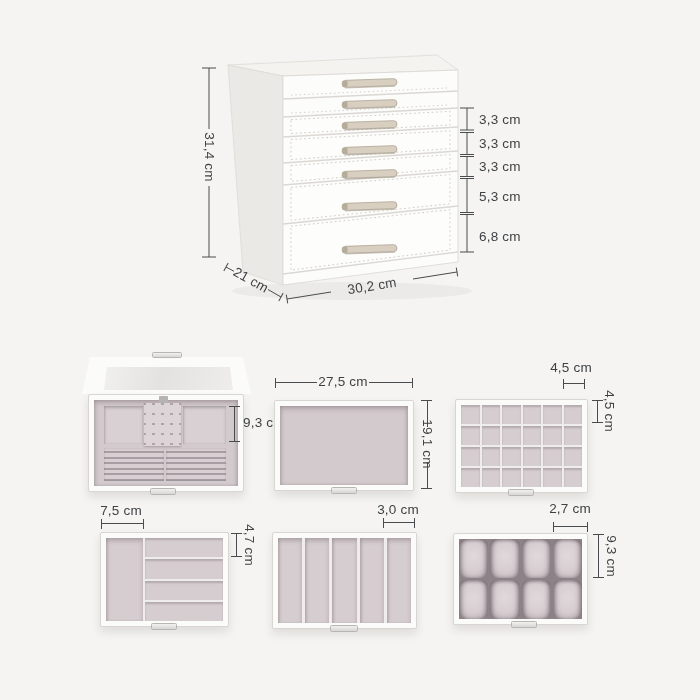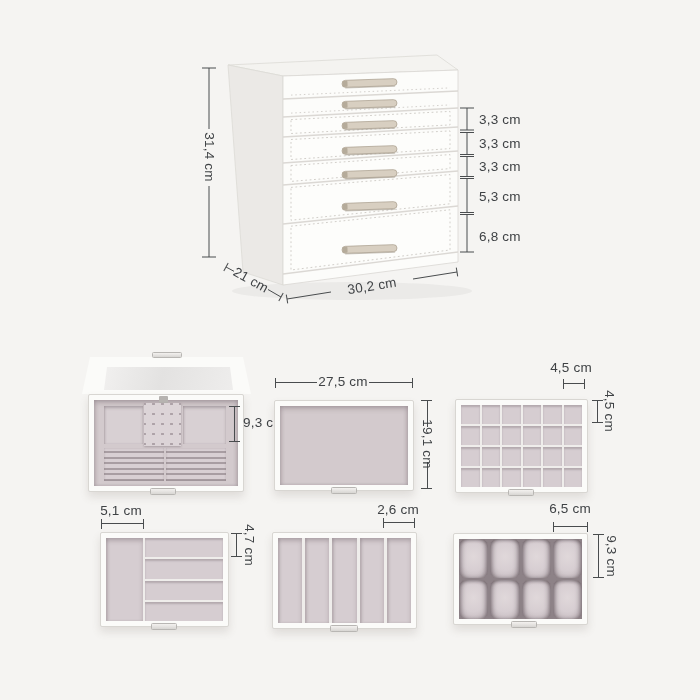--- a/index.html
+++ b/index.html
@@ -223,57 +223,57 @@
       <div class="cell"></div>
         <div class="cell"></div>
         <div class="cell"></div>
         <div class="cell"></div>
         <div class="cell"></div>
         <div class="cell"></div>
     </div>
     <div class="handle-flat" style="left:52px;bottom:-4px;"></div>
   </div>
 
-  <div class="dimlab center" style="left:81px;top:503px;width:80px;">5,1 cm</div>
+  <div class="dimlab center" style="left:81px;top:503px;width:80px;">7,5 cm</div>
   <div class="tickv" style="left:101px;top:519px;"></div>
   <div class="tickv" style="left:143px;top:519px;"></div>
   <div class="dlineh" style="left:101px;top:523px;width:43px;"></div>
   <div class="tickh" style="left:231px;top:533px;"></div>
   <div class="tickh" style="left:231px;top:556px;"></div>
   <div class="dlinev" style="left:236px;top:533px;height:24px;"></div>
   <div class="dimlab center rot90" style="left:217px;top:537px;width:64px;">4,7 cm</div>
   <div class="frame" style="left:100px;top:532px;width:127px;height:93px;">
     <div class="gridwrap" style="left:5px;top:5px;width:117px;height:83px;grid-template-columns:37px 1fr;grid-template-rows:1fr;">
       <div class="slot"></div>
       <div class="gridwrap" style="position:relative;width:auto;height:auto;grid-template-rows:repeat(4,1fr);">
         <div class="cell"></div>
         <div class="cell"></div>
         <div class="cell"></div>
         <div class="cell"></div>
       </div>
     </div>
     <div class="handle-flat" style="left:50px;bottom:-4px;"></div>
   </div>
 
-  <div class="dimlab center" style="left:358px;top:502px;width:80px;">2,6 cm</div>
+  <div class="dimlab center" style="left:358px;top:502px;width:80px;">3,0 cm</div>
   <div class="tickv" style="left:383px;top:518px;"></div>
   <div class="tickv" style="left:414px;top:518px;"></div>
   <div class="dlineh" style="left:383px;top:522px;width:32px;"></div>
   <div class="frame" style="left:272px;top:532px;width:143px;height:95px;">
     <div class="gridwrap" style="left:5px;top:5px;width:133px;height:85px;grid-template-columns:repeat(5,1fr);gap:3px;">
       <div class="slot"></div>
       <div class="slot"></div>
       <div class="slot"></div>
       <div class="slot"></div>
       <div class="slot"></div>
     </div>
     <div class="handle-flat" style="left:57px;bottom:-4px;width:28px;"></div>
   </div>
 
-  <div class="dimlab center" style="left:530px;top:501px;width:80px;">6,5 cm</div>
+  <div class="dimlab center" style="left:530px;top:501px;width:80px;">2,7 cm</div>
   <div class="tickv" style="left:553px;top:522px;"></div>
   <div class="tickv" style="left:587px;top:522px;"></div>
   <div class="dlineh" style="left:553px;top:526px;width:35px;"></div>
   <div class="tickh" style="left:593px;top:534px;"></div>
   <div class="tickh" style="left:593px;top:577px;"></div>
   <div class="dlinev" style="left:598px;top:534px;height:44px;"></div>
   <div class="dimlab center rot90" style="left:579px;top:548px;width:64px;">9,3 cm</div>
   <div class="frame" style="left:453px;top:533px;width:133px;height:90px;">
     <div class="gridwrap pillowwrap" style="left:5px;top:5px;width:123px;height:80px;grid-template-columns:repeat(4,1fr);grid-template-rows:repeat(2,1fr);">
       <div class="pillow"></div>

